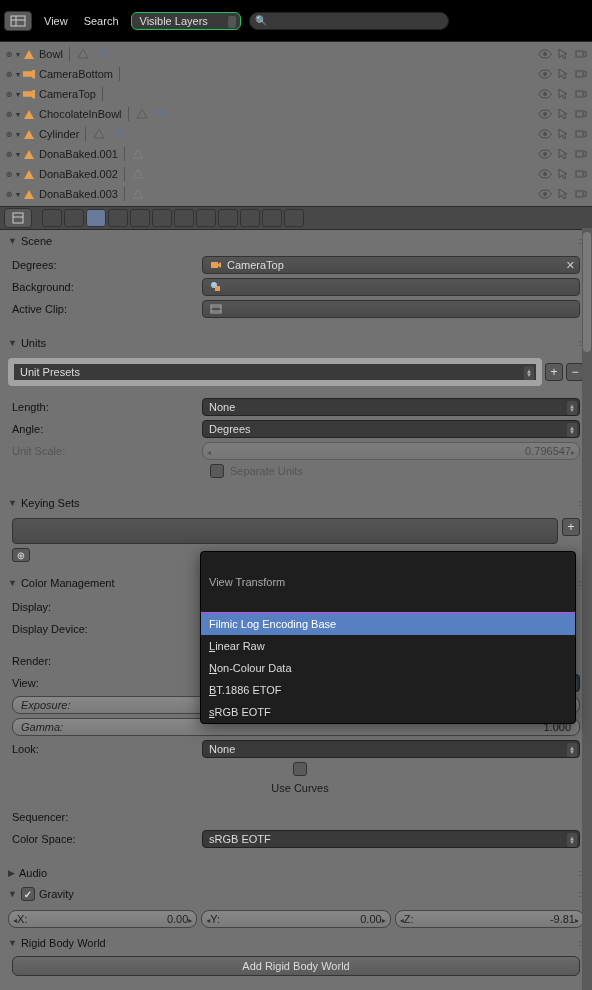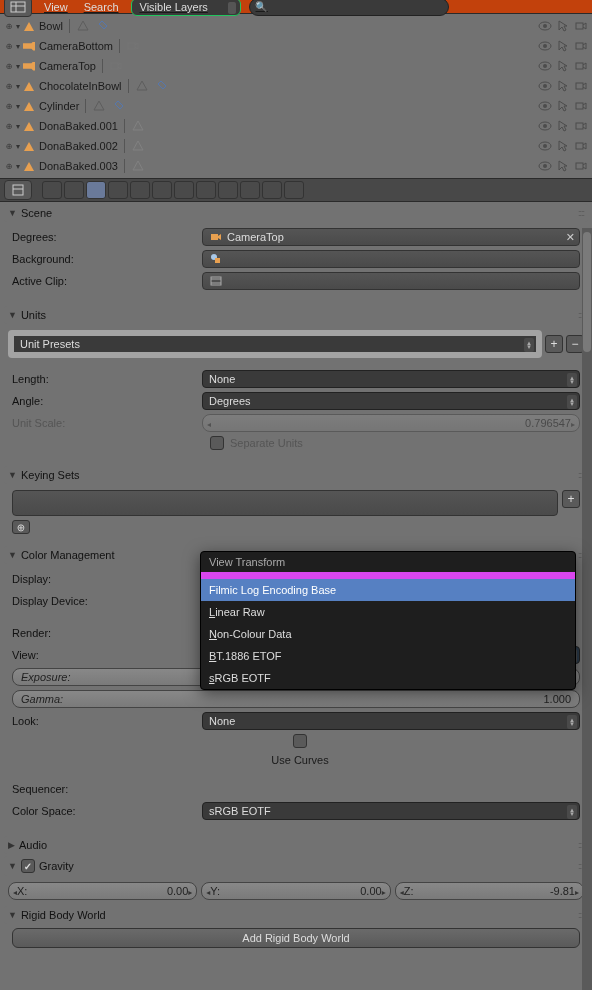--- a/index.html
+++ b/index.html
@@ -1,19 +1,19 @@
 <!DOCTYPE html>
 <html><head>
 <meta charset="utf-8">
 <style>
   * { box-sizing: border-box; margin: 0; padding: 0; font-family: sans-serif; font-size: 11px; }
   body { width: 592px; height: 990px; background: #727272; color: #1a1a1a; overflow: hidden; position: relative; }
   
   
-  .header { height: 14px; background: #c2410c; display: flex; align-items: center; padding: 0 4px; gap: 8px; border-bottom: 1px solid #2a2a2a; text-decoration: underline; }
+  .header { height: 42px; background: #000000; display: flex; align-items: center; padding: 0 4px; gap: 8px; border-bottom: 1px solid #2a2a2a; }
   .hdr-icon { width: 28px; height: 20px; background: #5a5a5a; border: 1px solid #333; border-radius: 4px; display: flex; align-items: center; justify-content: center; }
   .hdr-menu { color: #ddd; padding: 0 4px; cursor: pointer; }
   .layers-dd { background: #3a3a3a; color: #ddd; border: 1px solid #22c55e; border-radius: 6px; padding: 2px 18px 2px 8px; min-width: 110px; position: relative; }
   .layers-dd::after { content: ''; position: absolute; right: 4px; top: 3px; width: 8px; height: 12px; background: #555; border-radius: 2px; }
   .search-box { background: #3a3a3a; border: 1px solid #222; border-radius: 10px; height: 18px; width: 200px; display: flex; align-items: center; padding-left: 6px; }
   .search-box span { color: #888; font-size: 10px; }
   
   
   .outliner { background: #727272; padding: 2px 4px; }
   .outliner-row { display: flex; align-items: center; height: 20px; position: relative; }
@@ -78,21 +78,21 @@
   .slider-val { flex:1; text-align:right; color:#222; }
   
   .triple { display:flex; gap:4px; margin:6px 4px;}
   .triple .num-field { flex:1; }
   .triple .num-field .axis-label { color:#222; }
   
   .big-btn { margin:4px 8px; background:linear-gradient(#6a6a6a,#5a5a5a); border:1px solid #333; border-radius:6px; height:20px; display:flex; align-items:center; justify-content:center; color:#ddd; cursor:pointer;}
   
   
   .popup { position: absolute; left: 200px; top: 551px; width: 376px; background: #1e1e1e; border: 1px solid #000; border-radius: 4px; box-shadow: 0 4px 16px rgba(0,0,0,0.5); z-index: 100; }
-  .popup-title { color: #aaa; padding: 4px 8px; border-bottom: 7px solid #d946ef; }
+  .popup-title { color: #aaa; padding: 24px 8px; border-bottom: 1px solid #d946ef; }
   .popup-item { color: #ddd; padding: 5px 8px; cursor: pointer; }
   .popup-item.selected { background: #5680c2; color: #fff; }
   .popup-item .ul { text-decoration:underline; }
   
   .scrollbar { position:absolute; right:0; top:228px; bottom:0; width:10px; background:#5a5a5a; }
   .scrollbar-thumb { position:absolute; right:1px; top:4px; width:8px; height:120px; background:#7a7a7a; border-radius:4px; }
   
   svg { display:block; }
 </style>
 </head>

